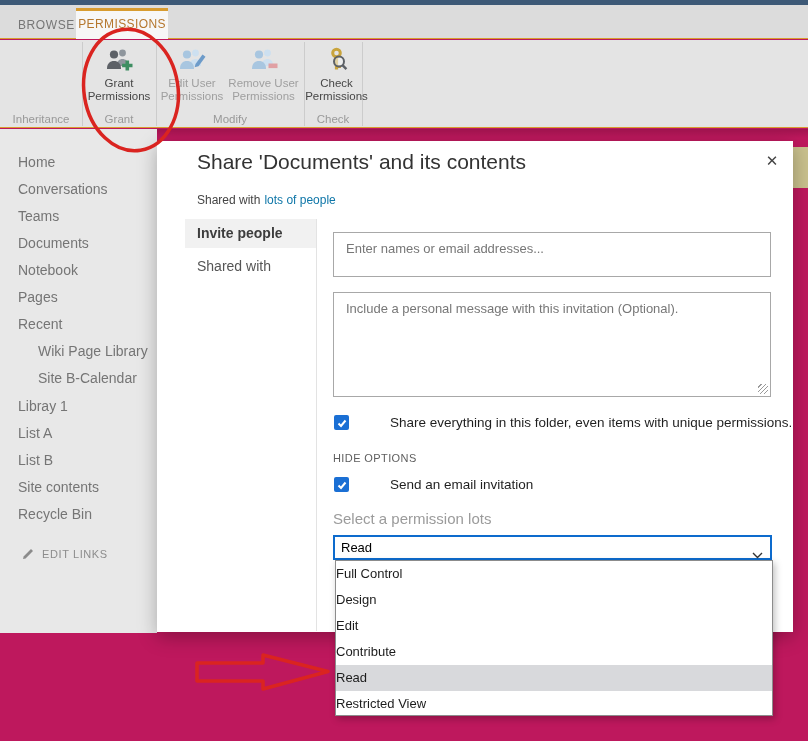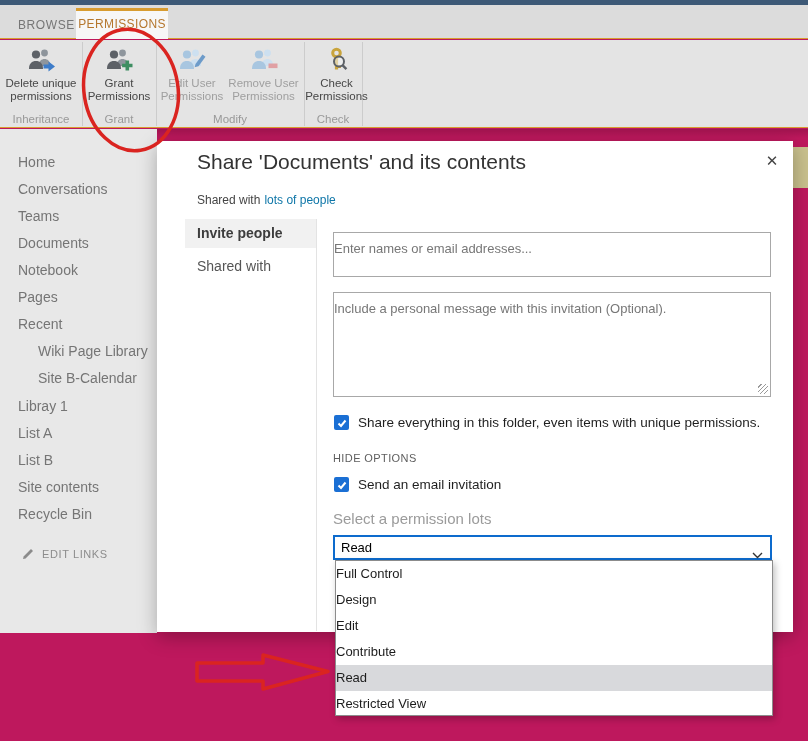--- a/index.html
+++ b/index.html
@@ -56,27 +56,27 @@
                     background:#f1f1f1; font-size:14px; font-weight:600; color:#3d3d3d;
                     line-height:29px; padding-left:12px; cursor:pointer; }
   .dlg-nav { position:absolute; left:28px; top:114px; width:131px; height:22px;
              font-size:14px; color:#555555; line-height:22px; padding-left:12px; cursor:pointer; }
   .dlg-divider { position:absolute; left:159px; top:78px; width:1px; height:412px; background:#e3e3e3; }
 
   .names-box { position:absolute; left:176px; top:91px; width:438px; height:45px; }
   .names-box textarea, .msg-box textarea {
       width:100%; height:100%; border:1px solid #a8a8a8; resize:none; outline:none;
       font-family:"Liberation Sans", sans-serif; font-size:13px; color:#333;
-      padding:8px 0; background:#fff; }
+      padding:8px 12px; background:#fff; }
   .names-box textarea::placeholder, .msg-box textarea::placeholder { color:#777777; opacity:1; }
   .msg-box { position:absolute; left:176px; top:151px; width:438px; height:105px; }
   .resize-grip { position:absolute; right:3px; bottom:3px; width:10px; height:10px; cursor:nwse-resize;
       background:repeating-linear-gradient(135deg, transparent 0 2px, #9a9a9a 2px 3px); }
 
-  .chk-row { position:absolute; left:177px; display:flex; align-items:flex-start; }
+  .chk-row { position:absolute; left:177px; display:flex; align-items:flex-start;gap:32px; }
   .chk { width:15px; height:15px; background:#1a6fd4; border-radius:2px; flex:0 0 15px;
          display:flex; align-items:center; justify-content:center; cursor:pointer; }
   .chk-label { margin-left:9px; font-size:13.5px; color:#1f1f1f; line-height:16px; }
   .hide-options { position:absolute; left:176px; top:311px; font-size:11px; letter-spacing:.4px;
                   color:#5e5e5e; cursor:pointer; }
   .perm-label { position:absolute; left:176px; top:369px; font-size:15px; color:#9b9b9b; }
 
   .perm-select { position:absolute; left:176px; top:394px; width:439px; height:25px;
                  background:#fff; border:2px solid #0d6bcd; line-height:21px; font-size:13px;
                  color:#000; padding-left:6px; cursor:pointer; }
@@ -104,33 +104,20 @@
     <div class="tab-browse">BROWSE</div>
     <div class="tab-permissions">PERMISSIONS</div>
   </div>
 
   <div class="ribbon">
     <div class="ribbon-sep" style="left:82px"></div>
     <div class="ribbon-sep" style="left:156px"></div>
     <div class="ribbon-sep" style="left:304px"></div>
     <div class="ribbon-sep" style="left:362px"></div>
 
-    <div class="ribbon-btn" style="left:1px; width:80px;">
-      <span class="ric">
-        <svg width="32" height="30" viewBox="0 0 32 30">
-          <circle cx="19.5" cy="7" r="3.4" fill="#8e959c"></circle>
-          <path d="M14 19c0-4 2.5-6 5.5-6s5.5 2 5.5 6v1H14z" fill="#8e959c"></path>
-          <circle cx="11" cy="8.5" r="4.1" fill="#5d6167"></circle>
-          <path d="M4 22.5c0-5 3-7.5 7-7.5s7 2.5 7 7.5v.5H4z" fill="#5d6167"></path>
-          <path d="M18.5 18.5h5v-3l6.5 5-6.5 5v-3h-5z" fill="#3d7cc9"></path>
-        </svg>
-      </span>
-      <div class="rlabel">Delete unique
-permissions</div>
-    </div>
 
     <div class="ribbon-btn" style="left:84px; width:70px;">
       <span class="ric">
         <svg width="32" height="30" viewBox="0 0 32 30">
           <circle cx="19.5" cy="7" r="3.4" fill="#8e959c"></circle>
           <path d="M14 19c0-4 2.5-6 5.5-6s5.5 2 5.5 6v1H14z" fill="#8e959c"></path>
           <circle cx="11" cy="8.5" r="4.1" fill="#5d6167"></circle>
           <path d="M4 22.5c0-5 3-7.5 7-7.5s7 2.5 7 7.5v.5H4z" fill="#5d6167"></path>
           <path d="M22.5 14.5h3.6v3.2h3.4v3.6h-3.4v3.2h-3.6v-3.2h-3.4v-3.6h3.4z" fill="#3e8e62"></path>
         </svg>

